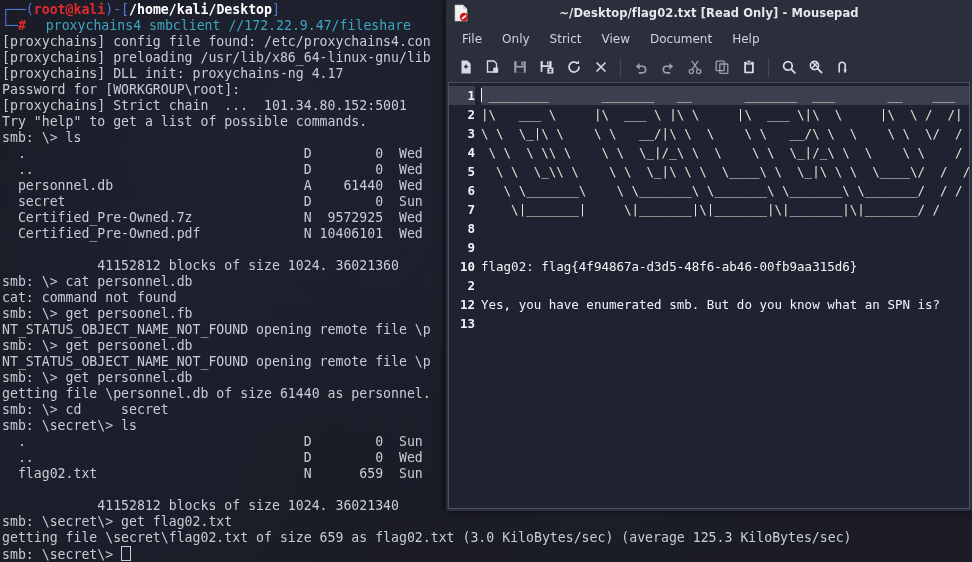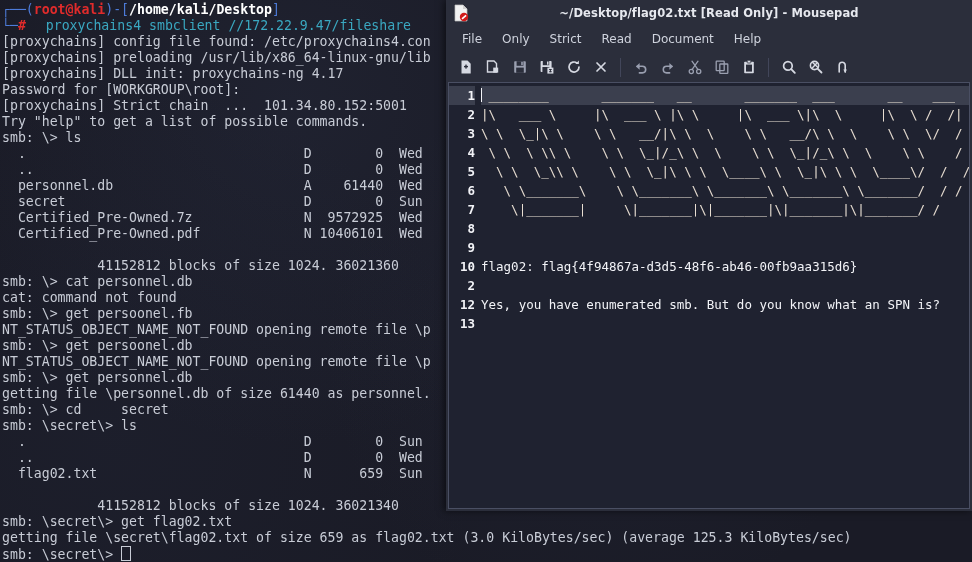--- a/index.html
+++ b/index.html
@@ -115,21 +115,21 @@
           <rect x="9.3" y="12.3" width="5.4" height="1.6" fill="#ffffff" transform="rotate(-40 12 13)"></rect>
         </svg>
       </span>
       <span id="title-text">~/Desktop/flag02.txt [Read Only] - Mousepad</span>
     </div>
 
     <div id="menubar">
         <div class="menu-item">File</div>
         <div class="menu-item">Only</div>
         <div class="menu-item">Strict</div>
-        <div class="menu-item">Read</div>
+        <div class="menu-item">View</div>
         <div class="menu-item">Document</div>
         <div class="menu-item">Help</div>
       </div>
 
     <div id="toolbar">
         <div class="tb-btn" title="New">
           <svg width="16" height="16" viewBox="0 0 16 16">
             <path d="M3.5 1.5h6l3.2 3.2v9.8h-9.2z" fill="#d6d9e2"></path>
             <circle cx="8" cy="7.6" r="3.1" fill="#d6d9e2"></circle>
             <rect x="7.3" y="5.6" width="1.4" height="4" fill="#2b2e3b"></rect>

